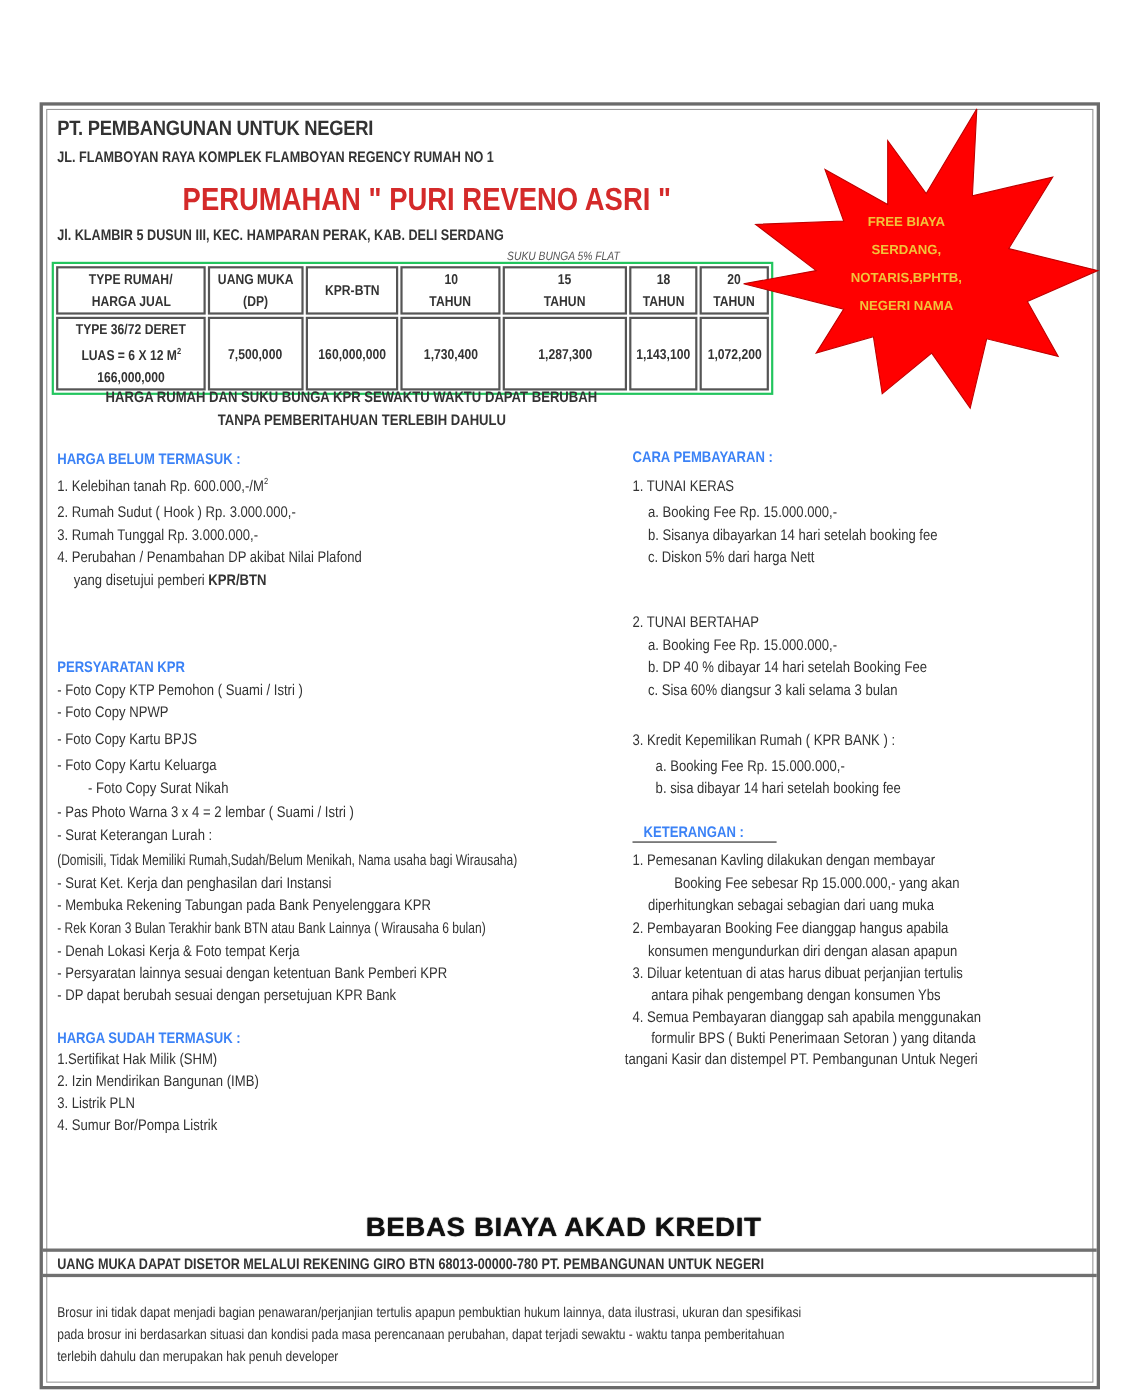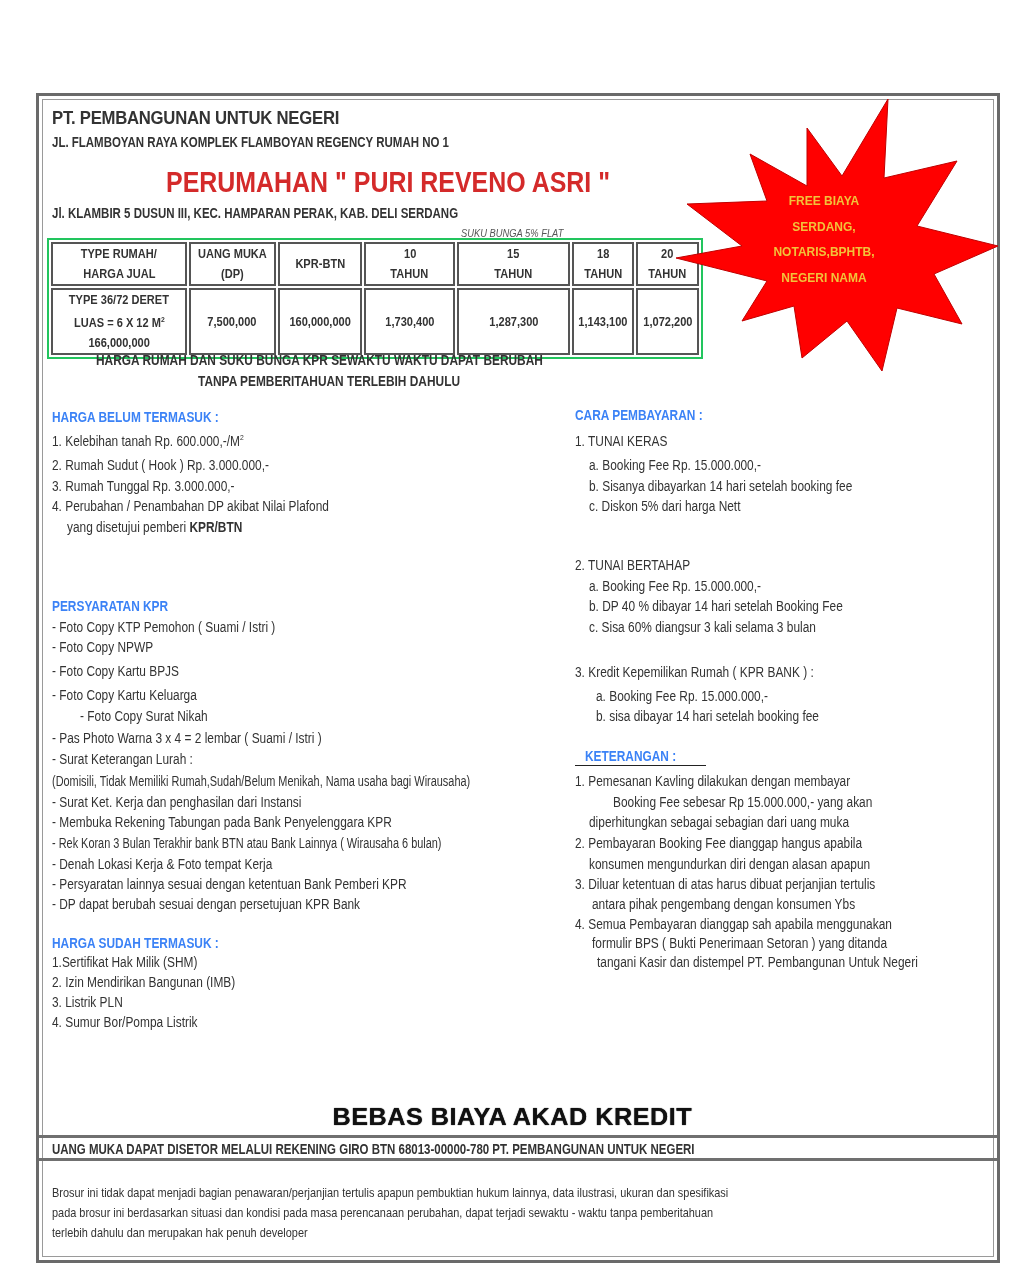--- a/index.html
+++ b/index.html
@@ -169,21 +169,21 @@
 <div class="abs sec-title" style="left:585px; top:748px; text-decoration:none; border-bottom:1px solid #222; padding:0 14px 1px 0; margin-left:-10px; padding-left:10px;"><span class="cond">KETERANGAN :</span></div>
 <div class="abs line" style="left:575px; top:773px;"><span class="cond">1. Pemesanan Kavling dilakukan dengan membayar</span></div>
 <div class="abs line" style="left:589px; top:794px;margin-left:24px;"><span class="cond">Booking Fee sebesar Rp 15.000.000,- yang akan</span></div>
 <div class="abs line" style="left:589px; top:814px;"><span class="cond">diperhitungkan sebagai sebagian dari uang muka</span></div>
 <div class="abs line" style="left:575px; top:835px;"><span class="cond">2. Pembayaran Booking Fee dianggap hangus apabila</span></div>
 <div class="abs line" style="left:589px; top:856px;"><span class="cond">konsumen mengundurkan diri  dengan alasan apapun</span></div>
 <div class="abs line" style="left:575px; top:876px;"><span class="cond">3. Diluar ketentuan di atas harus dibuat perjanjian tertulis</span></div>
 <div class="abs line" style="left:592px; top:896px;"><span class="cond">antara pihak pengembang dengan konsumen Ybs</span></div>
 <div class="abs line" style="left:575px; top:916px;"><span class="cond">4. Semua Pembayaran dianggap sah apabila menggunakan</span></div>
 <div class="abs line" style="left:592px; top:935px;"><span class="cond">formulir BPS ( Bukti Penerimaan Setoran ) yang ditanda</span></div>
-<div class="abs line" style="left:597px; top:954px;"><span class="cond">tangani Kasir dan distempel  PT. Pembangunan Untuk Negeri</span></div>
+<div class="abs line" style="left:568px; top:954px;"><span class="cond">tangani Kasir dan distempel  PT. Pembangunan Untuk Negeri</span></div>
 
 <div class="abs bebas"><span>BEBAS BIAYA AKAD KREDIT</span></div>
 <div class="bar-line" style="top:1135px;"></div>
 <div class="abs giro"><span class="cond">UANG MUKA DAPAT DISETOR MELALUI REKENING GIRO BTN  68013-00000-780 PT. PEMBANGUNAN UNTUK NEGERI</span></div>
 <div class="bar-line" style="top:1158px;"></div>
 
 <div class="abs disc" style="top:1185px;"><span class="cond">Brosur ini tidak dapat menjadi bagian penawaran/perjanjian tertulis apapun pembuktian hukum lainnya, data ilustrasi, ukuran dan spesifikasi</span></div>
 <div class="abs disc" style="top:1205px;"><span class="cond">pada brosur ini berdasarkan situasi dan kondisi pada masa perencanaan perubahan, dapat terjadi sewaktu - waktu tanpa pemberitahuan</span></div>
 <div class="abs disc" style="top:1225px;"><span class="cond">terlebih dahulu dan merupakan hak penuh developer</span></div>
 

